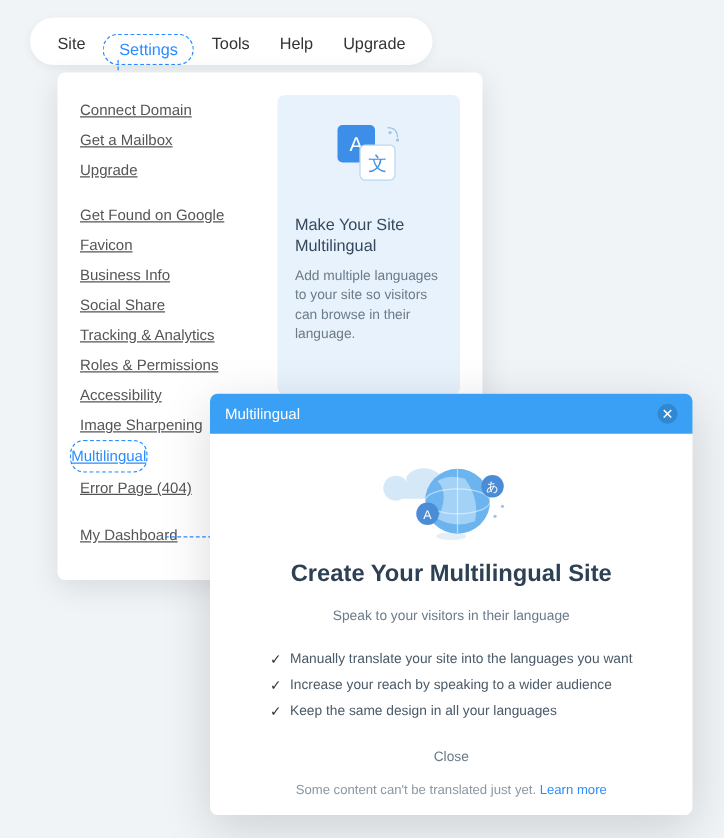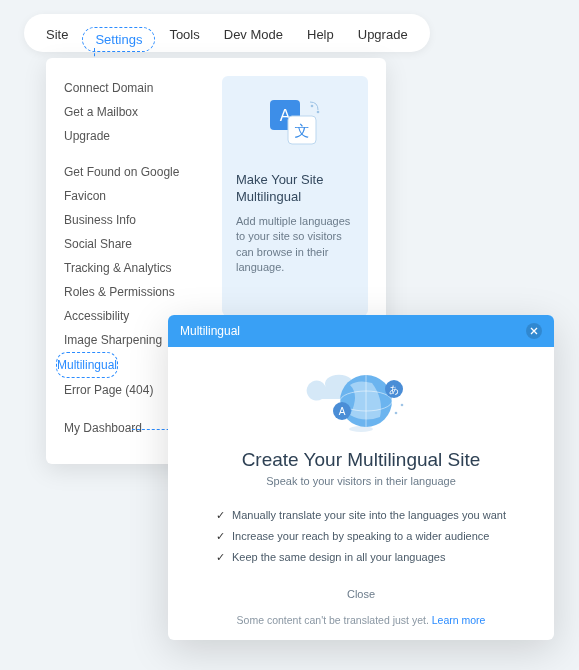--- a/index.html
+++ b/index.html
@@ -53,20 +53,21 @@
   .settings-list {
     width: 150px;
     display: flex;
     flex-direction: column;
     font-size: 12px;
     color: #555;
   }
   .settings-list .item {
     padding: 5px 0;
     cursor: pointer;
+    text-decoration: underline;
   }
   .settings-list .spacer { height: 12px; }
   .settings-list .spacer2 { height: 14px; }
   .multilingual-highlight {
     border: 1.5px dashed #2b8cff;
     border-radius: 11px;
     color: #2b8cff !important;
     padding: 3px 10px;
     display: inline-block;
     width: fit-content;
@@ -135,23 +136,23 @@
     padding: 14px 26px 14px 26px;
     text-align: center;
   }
   .globe-wrap {
     display: flex;
     justify-content: center;
     margin: 4px 0 14px 0;
   }
   .modal-title {
     font-size: 19px;
-    font-weight: 400;
+    font-weight: 700;
     color: #2e4154;
-    margin-bottom: 4px;
+    margin-bottom: 16px;
   }
   .modal-sub {
     font-size: 11px;
     color: #6b7b8a;
     margin-bottom: 18px;
   }
   .bullets {
     text-align: left;
     margin: 0 auto 20px;
     width: fit-content;
@@ -224,21 +225,20 @@
     width: 110px;
   }
 </style>
 </head>
 <body>
 
 <div class="toolbar">
   <div class="toolbar-item">Site</div>
   <div class="toolbar-item settings-highlight">Settings</div>
   <div class="toolbar-item">Tools</div>
-  <div class="toolbar-item">Dev Mode</div>
   <div class="toolbar-item">Help</div>
   <div class="toolbar-item">Upgrade</div>
 </div>
 
 <div class="conn1"></div>
 
 <div class="settings-panel">
   <div class="settings-list">
     <div class="item">Connect Domain</div>
     <div class="item">Get a Mailbox</div>

